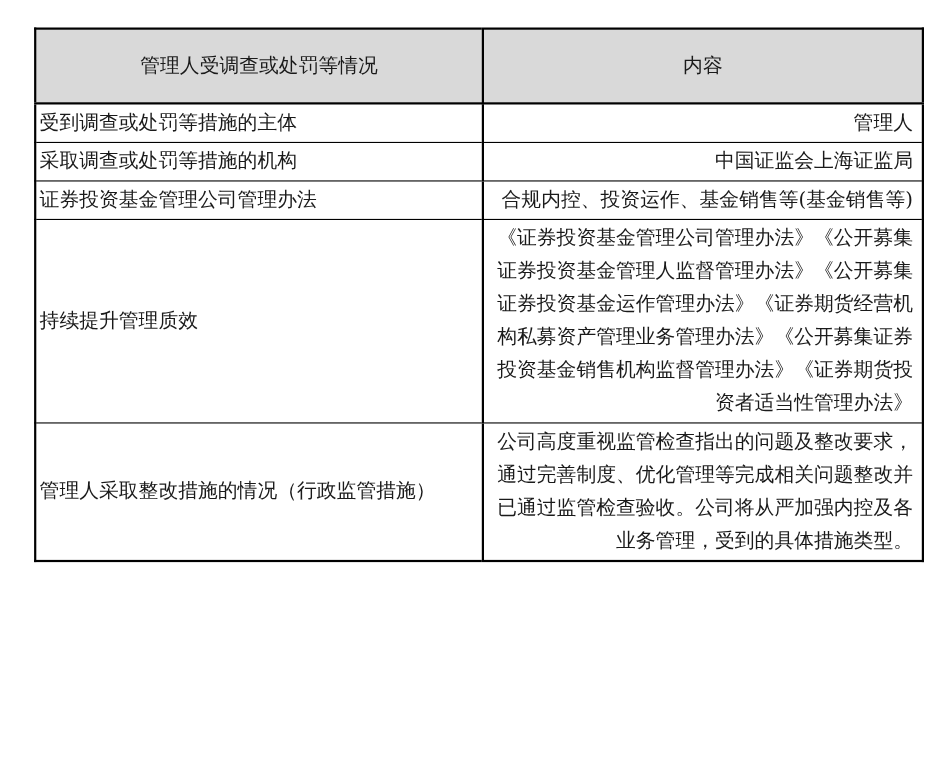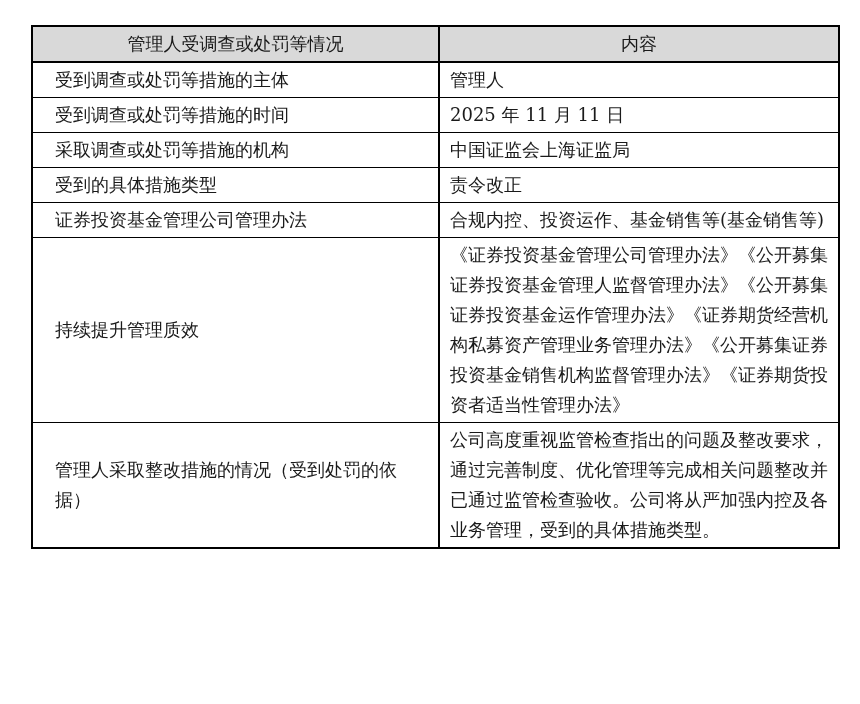--- a/index.html
+++ b/index.html
@@ -30,37 +30,38 @@
     line-height: 30px;
   }
   table.disclosure col.c1 { width: 407px; }
   table.disclosure col.c2 { width: 400px; }
   table.disclosure th {
     border: 1px solid #000000;
     border-bottom: 2px solid #000000;
     background: #d9d9d9;
     font-weight: normal;
     text-align: center;
-    padding: 2px 6px;
+    padding: 18px 6px;
     height: 30px;
   }
   table.disclosure td {
     border: 1px solid #000000;
     vertical-align: middle;
     text-align: left;
-    padding: 2px 8px 2px 22px;
+    padding: 2px 8px 2px 3px;
     height: 30px;
     word-break: break-all;
   }
   table.disclosure th:first-child,
   table.disclosure td:first-child {
     border-right: 2px solid #000000;
   }
   table.disclosure td.value {
     padding-left: 10px;
+    text-align: right;
   }
 </style>
 </head>
 <body>
 
 <div class="page">
   <table class="disclosure">
     <colgroup>
       <col class="c1">
       <col class="c2">
@@ -70,38 +71,30 @@
         <th>管理人受调查或处罚等情况</th>
         <th>内容</th>
       </tr>
     </thead>
     <tbody>
       <tr>
         <td class="label">受到调查或处罚等措施的主体</td>
         <td class="value">管理人</td>
       </tr>
       <tr>
-        <td class="label">受到调查或处罚等措施的时间</td>
-        <td class="value">2025 年 11 月 11 日</td>
-      </tr>
-      <tr>
         <td class="label">采取调查或处罚等措施的机构</td>
         <td class="value">中国证监会上海证监局</td>
-      </tr>
-      <tr>
-        <td class="label">受到的具体措施类型</td>
-        <td class="value">责令改正</td>
       </tr>
       <tr>
         <td class="label">证券投资基金管理公司管理办法</td>
         <td class="value">合规内控、投资运作、基金销售等(基金销售等)</td>
       </tr>
       <tr>
         <td class="label">持续提升管理质效</td>
         <td class="value">《证券投资基金管理公司管理办法》《公开募集证券投资基金管理人监督管理办法》《公开募集证券投资基金运作管理办法》《证券期货经营机构私募资产管理业务管理办法》《公开募集证券投资基金销售机构监督管理办法》《证券期货投资者适当性管理办法》</td>
       </tr>
       <tr>
-        <td class="label">管理人采取整改措施的情况（受到处罚的依据）</td>
+        <td class="label">管理人采取整改措施的情况（行政监管措施）</td>
         <td class="value">公司高度重视监管检查指出的问题及整改要求，通过完善制度、优化管理等完成相关问题整改并已通过监管检查验收。公司将从严加强内控及各业务管理，受到的具体措施类型。</td>
       </tr>
     </tbody>
   </table>
 </div>
 
 </body></html>

